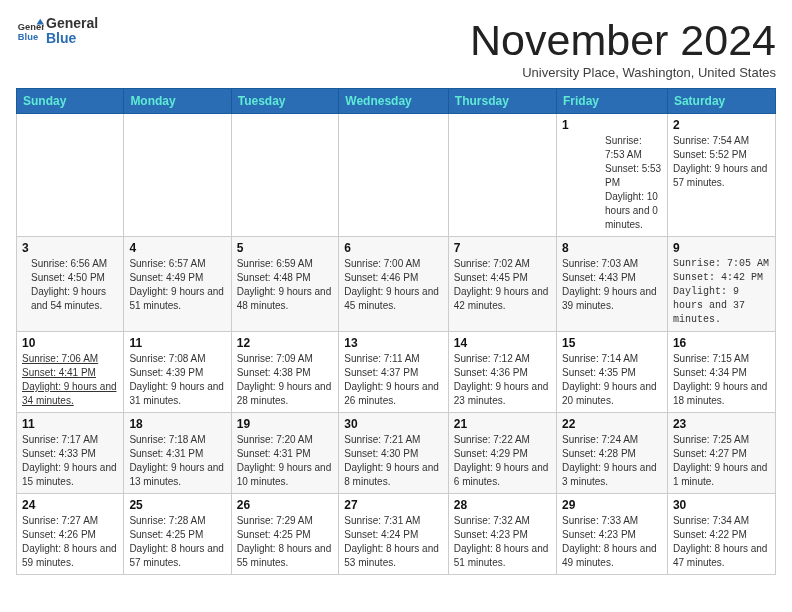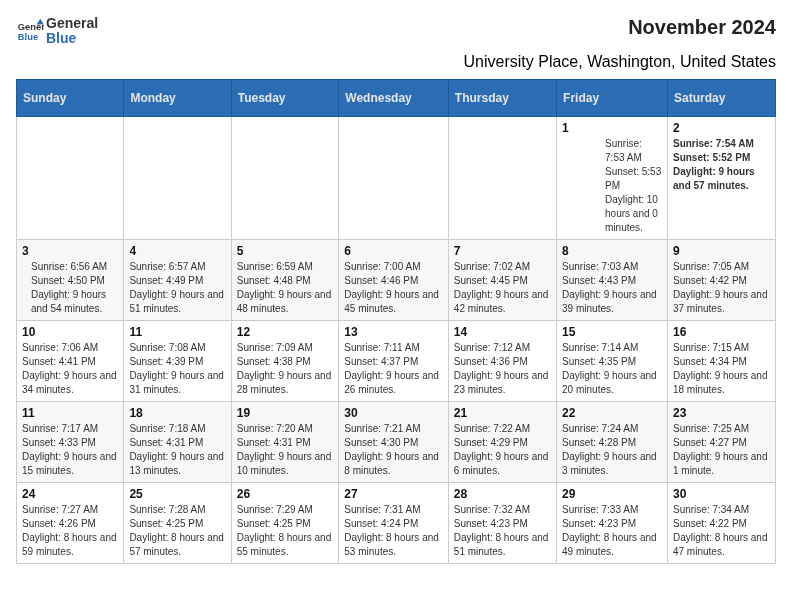--- a/index.html
+++ b/index.html
@@ -25,38 +25,37 @@
     }
     .logo-icon {
       width: 28px;
       height: 28px;
       margin-right: 2px;
     }
     .title-area {
       text-align: right;
     }
     .main-title {
-      font-size: 20px;
-      font-weight: bold;
+      font-size: 43px;
+      font-weight: normal;
       color: #222;
     }
     .subtitle {
-      font-size: 16px;
-      color: #000000;
-      margin-top: 14px;
+      font-size: 13px;
+      color: #404040;
     }
     .calendar {
       width: 100%;
       border-collapse: collapse;
       font-size: 11px;
     }
     .calendar thead th {
       background: #2a6db5;
-      color: #e5e5e5;
-      padding: 11px 6px;
+      color: #5eead4;
+      padding: 5px 6px;
       text-align: left;
       font-size: 12px;
       font-weight: bold;
       border: 1px solid #1a5a9a;
     }
     .calendar tbody td {
       vertical-align: top;
       border: 1px solid #ccc;
       padding: 4px 5px;
       width: 113px;
@@ -125,21 +124,21 @@
         <td class="empty-cell"></td>
         <td class="empty-cell"></td>
         <td>
           <div class="day-number">1</div>
           <div class="day-detail" style="white-space: pre-line; margin-left: 43px;">Sunrise: 7:53 AM
 Sunset: 5:53 PM
 Daylight: 10 hours and 0 minutes.</div>
         </td>
         <td>
           <div class="day-number">2</div>
-          <div class="day-detail" style="white-space: pre-line; font-weight: bold;">Sunrise: 7:54 AM
+          <div class="day-detail" style="white-space: pre-line;">Sunrise: 7:54 AM
 Sunset: 5:52 PM
 Daylight: 9 hours and 57 minutes.</div>
         </td>
       </tr>
       <tr>
         <td>
           <div class="day-number">3</div>
           <div class="day-detail" style="white-space: pre-line; margin-left: 9px;">Sunrise: 6:56 AM
 Sunset: 4:50 PM
 Daylight: 9 hours and 54 minutes.</div>
@@ -169,29 +168,29 @@
 Daylight: 9 hours and 42 minutes.</div>
         </td>
         <td>
           <div class="day-number">8</div>
           <div class="day-detail" style="white-space: pre-line;">Sunrise: 7:03 AM
 Sunset: 4:43 PM
 Daylight: 9 hours and 39 minutes.</div>
         </td>
         <td>
           <div class="day-number">9</div>
-          <div class="day-detail" style="white-space: pre-line;">Sunrise: 7:05 AM
+          <div class="day-detail" style="white-space: pre-line; font-family: Liberation Mono, monospace;">Sunrise: 7:05 AM
 Sunset: 4:42 PM
 Daylight: 9 hours and 37 minutes.</div>
         </td>
       </tr>
       <tr>
         <td>
           <div class="day-number">10</div>
-          <div class="day-detail" style="white-space: pre-line;">Sunrise: 7:06 AM
+          <div class="day-detail" style="white-space: pre-line; text-decoration: underline;">Sunrise: 7:06 AM
 Sunset: 4:41 PM
 Daylight: 9 hours and 34 minutes.</div>
         </td>
         <td>
           <div class="day-number">11</div>
           <div class="day-detail" style="white-space: pre-line;">Sunrise: 7:08 AM
 Sunset: 4:39 PM
 Daylight: 9 hours and 31 minutes.</div>
         </td>
         <td>

